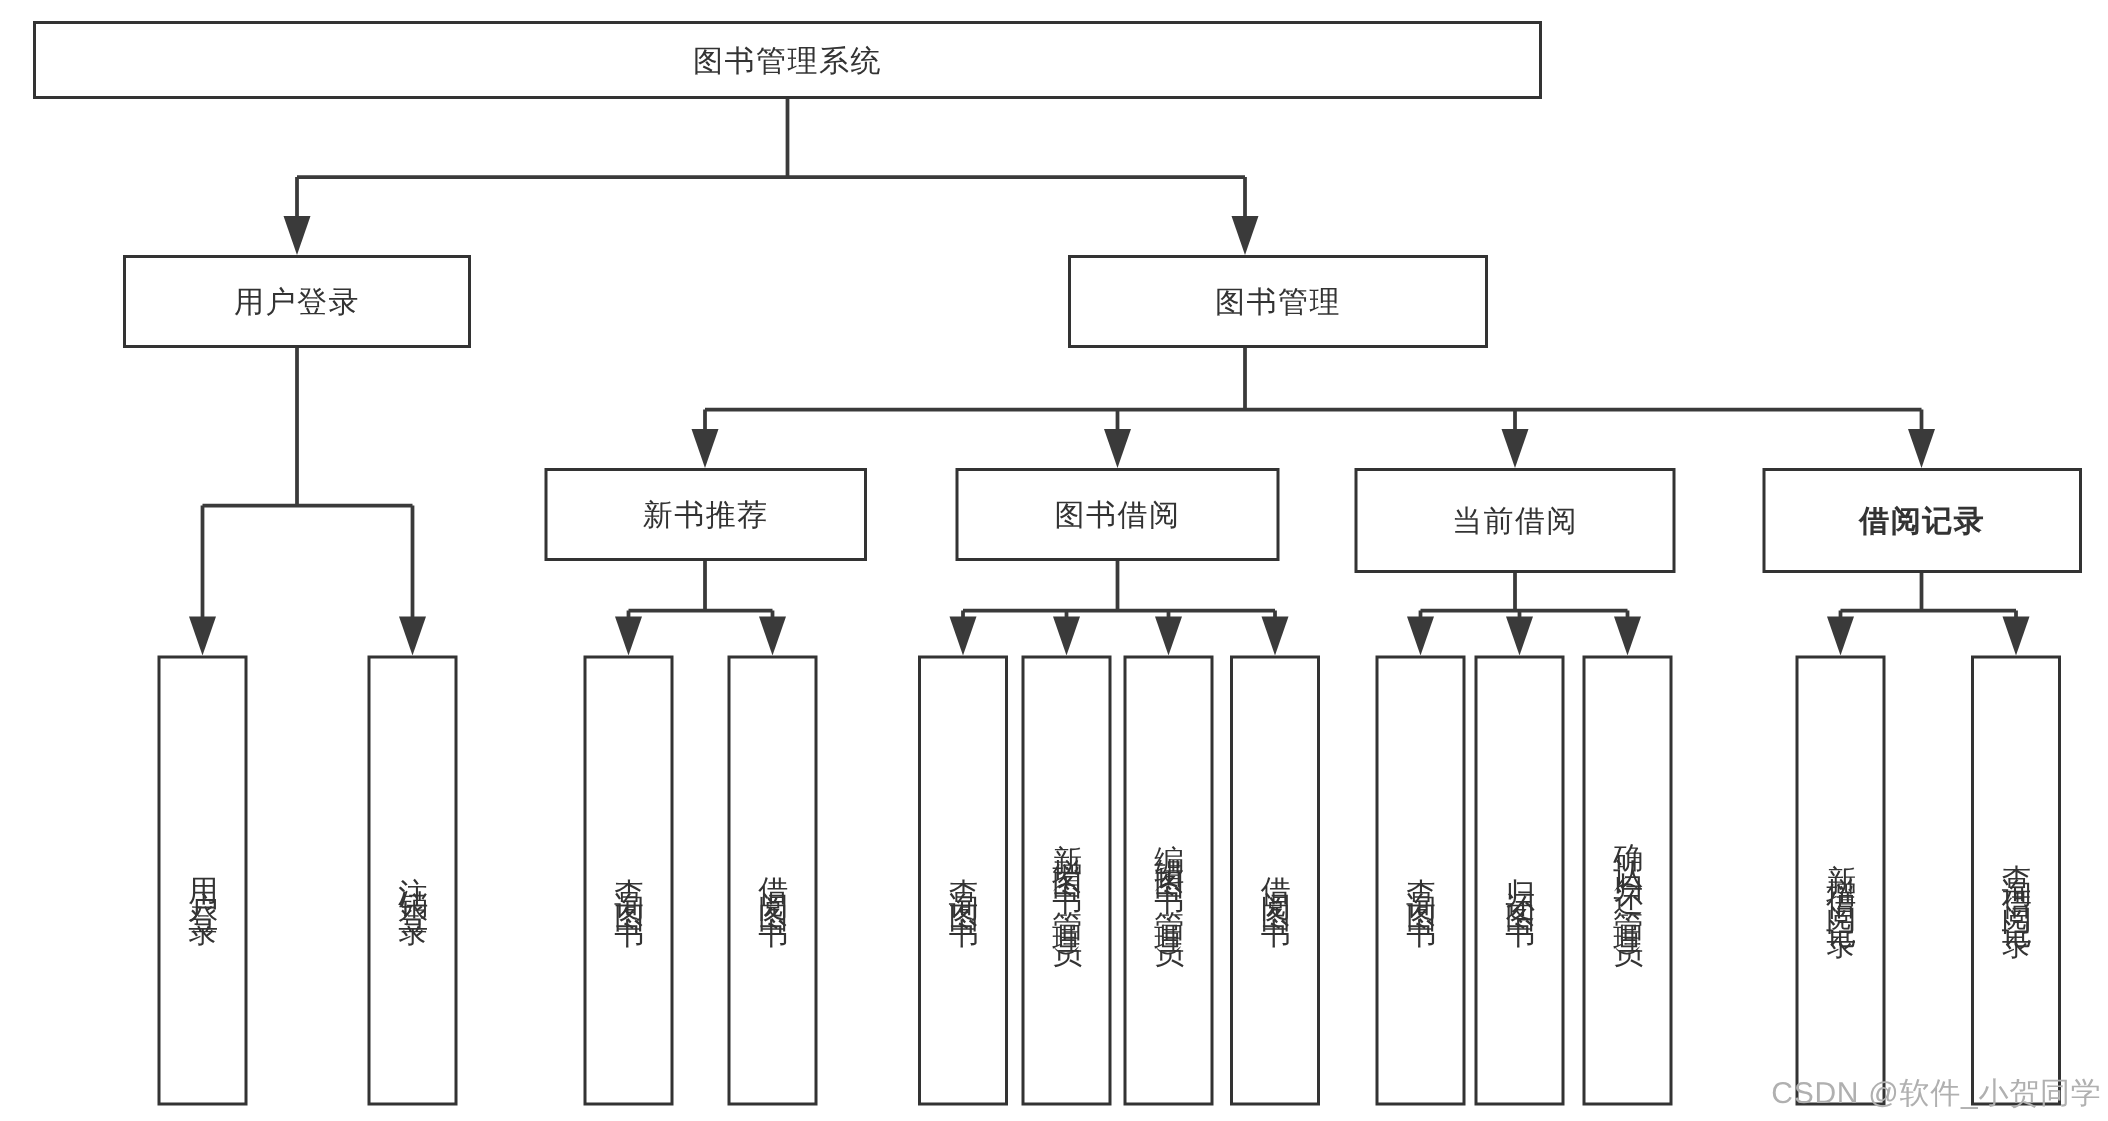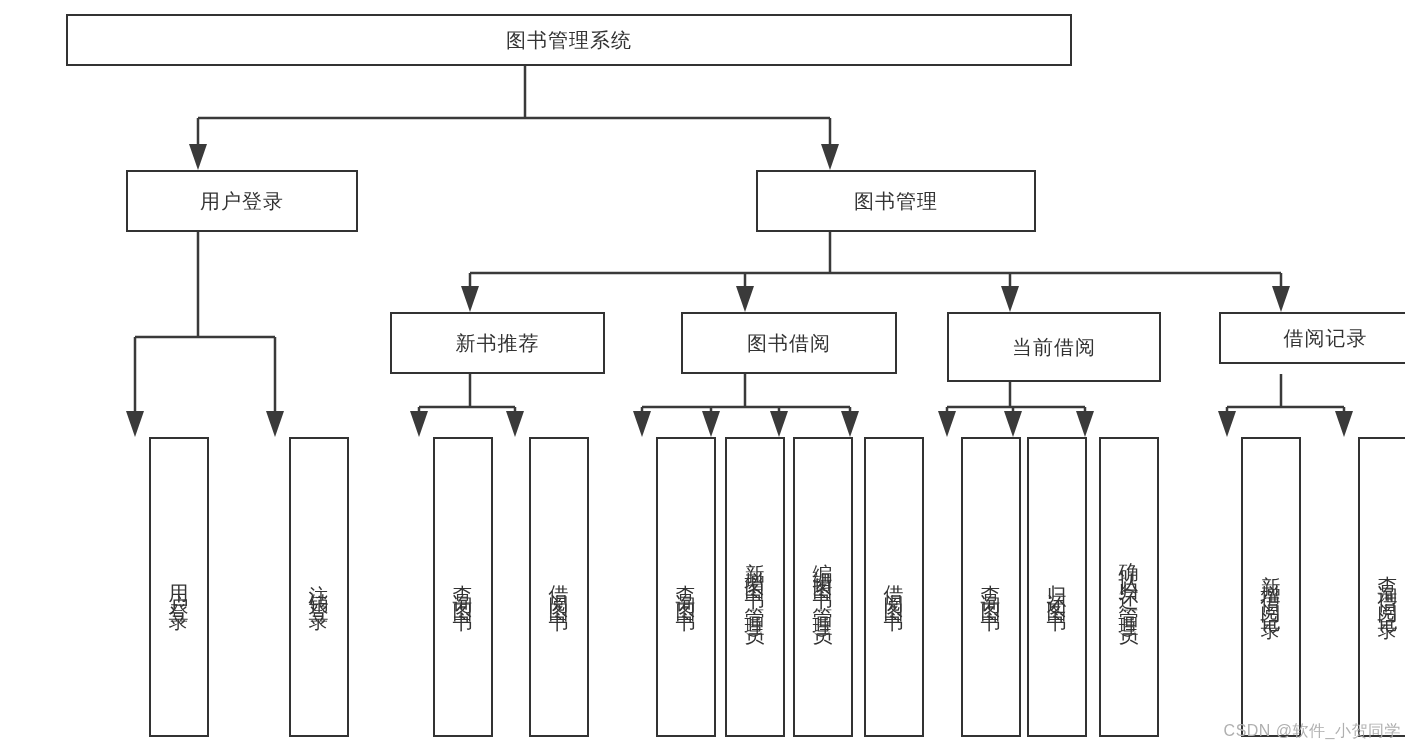--- a/index.html
+++ b/index.html
@@ -32,38 +32,37 @@
   .node {
     position: absolute;
     background: var(--background);
     border: 2.5px solid var(--border);
     display: flex;
     align-items: center;
     justify-content: center;
     color: var(--text);
     font-size: 20px;
     letter-spacing: 1px;
-    margin-left: 44px;
   }
   .leaf { width: 60px; height: 300px; }
   .vtext {
     writing-mode: vertical-rl;
     text-orientation: mixed;
     font-size: 20px;
     line-height: 1;
     letter-spacing: 9px;
     color: var(--text);
     white-space: nowrap;
   }
 
   #watermark {
     position: absolute;
     right: 4px;
     bottom: 5px;
-    font-size: 16px;
+    font-size: 20px;
     color: var(--watermark);
     letter-spacing: 0.5px;
     z-index: 5;
   }
 </style>
 </head>
 <body>
 
 <div id="canvas">
 
@@ -107,30 +106,30 @@
     <span>图书管理系统</span>
   </div>
 
   <div class="node" style="left:82px; top:170px; width:232px; height:62px;">
     <span>用户登录</span>
   </div>
   <div class="node" style="left:712px; top:170px; width:280px; height:62px;">
     <span>图书管理</span>
   </div>
 
-  <div class="node" style="left:346px; top:312px; width:215px; height:62px;">
+  <div class="node" style="left:363px; top:312px; width:215px; height:62px;">
     <span>新书推荐</span>
   </div>
   <div class="node" style="left:637px; top:312px; width:216px; height:62px;justify-content:center;">
     <span>图书借阅</span>
   </div>
   <div class="node" style="left:903px; top:312px; width:214px; height:70px;">
     <span>当前借阅</span>
   </div>
-  <div class="node" style="left:1175px; top:312px; width:213px; height:52px;">
+  <div class="node" style="left:1175px; top:312px; width:213px; height:70px;font-weight:bold;">
     <span>借阅记录</span>
   </div>
 
   <div class="node leaf" style="left:105px; top:437px;">
     <span class="vtext">用户登录</span>
   </div>
   <div class="node leaf" style="left:245px; top:437px;">
     <span class="vtext">注销登录</span>
   </div>
 

